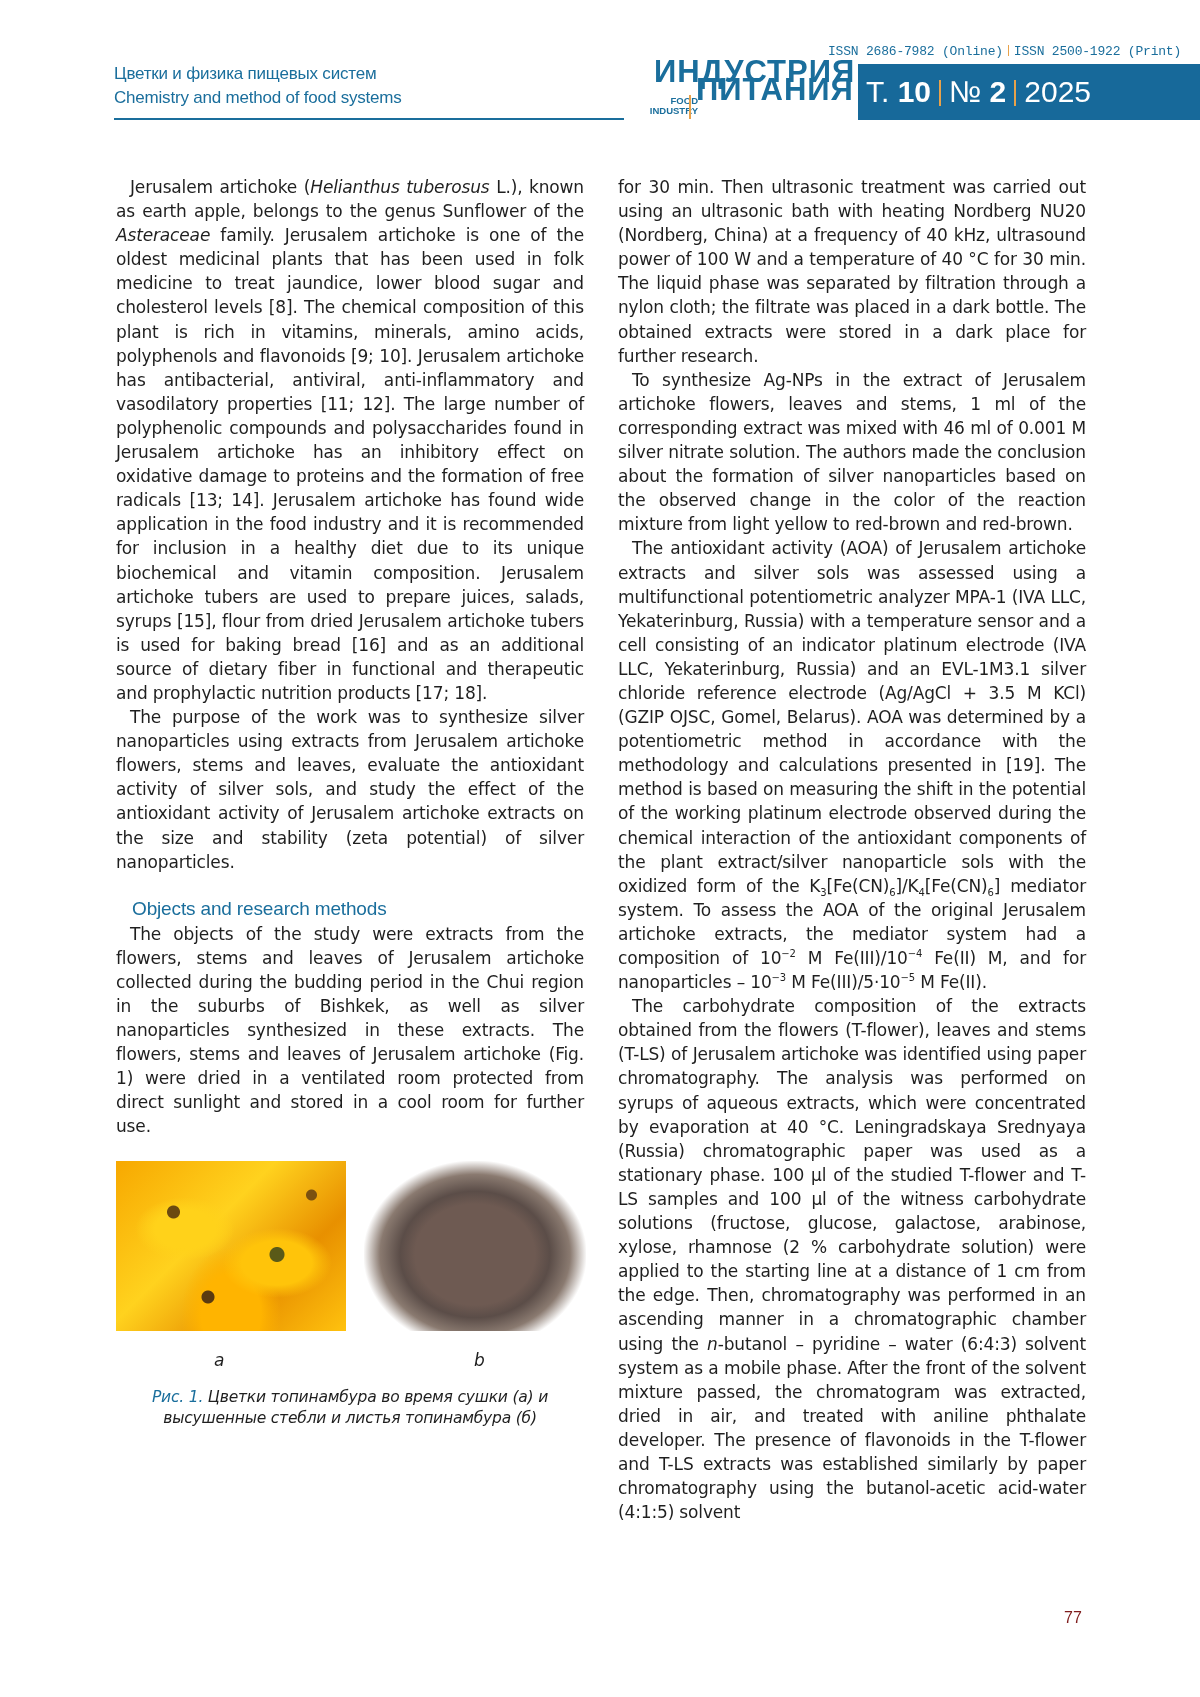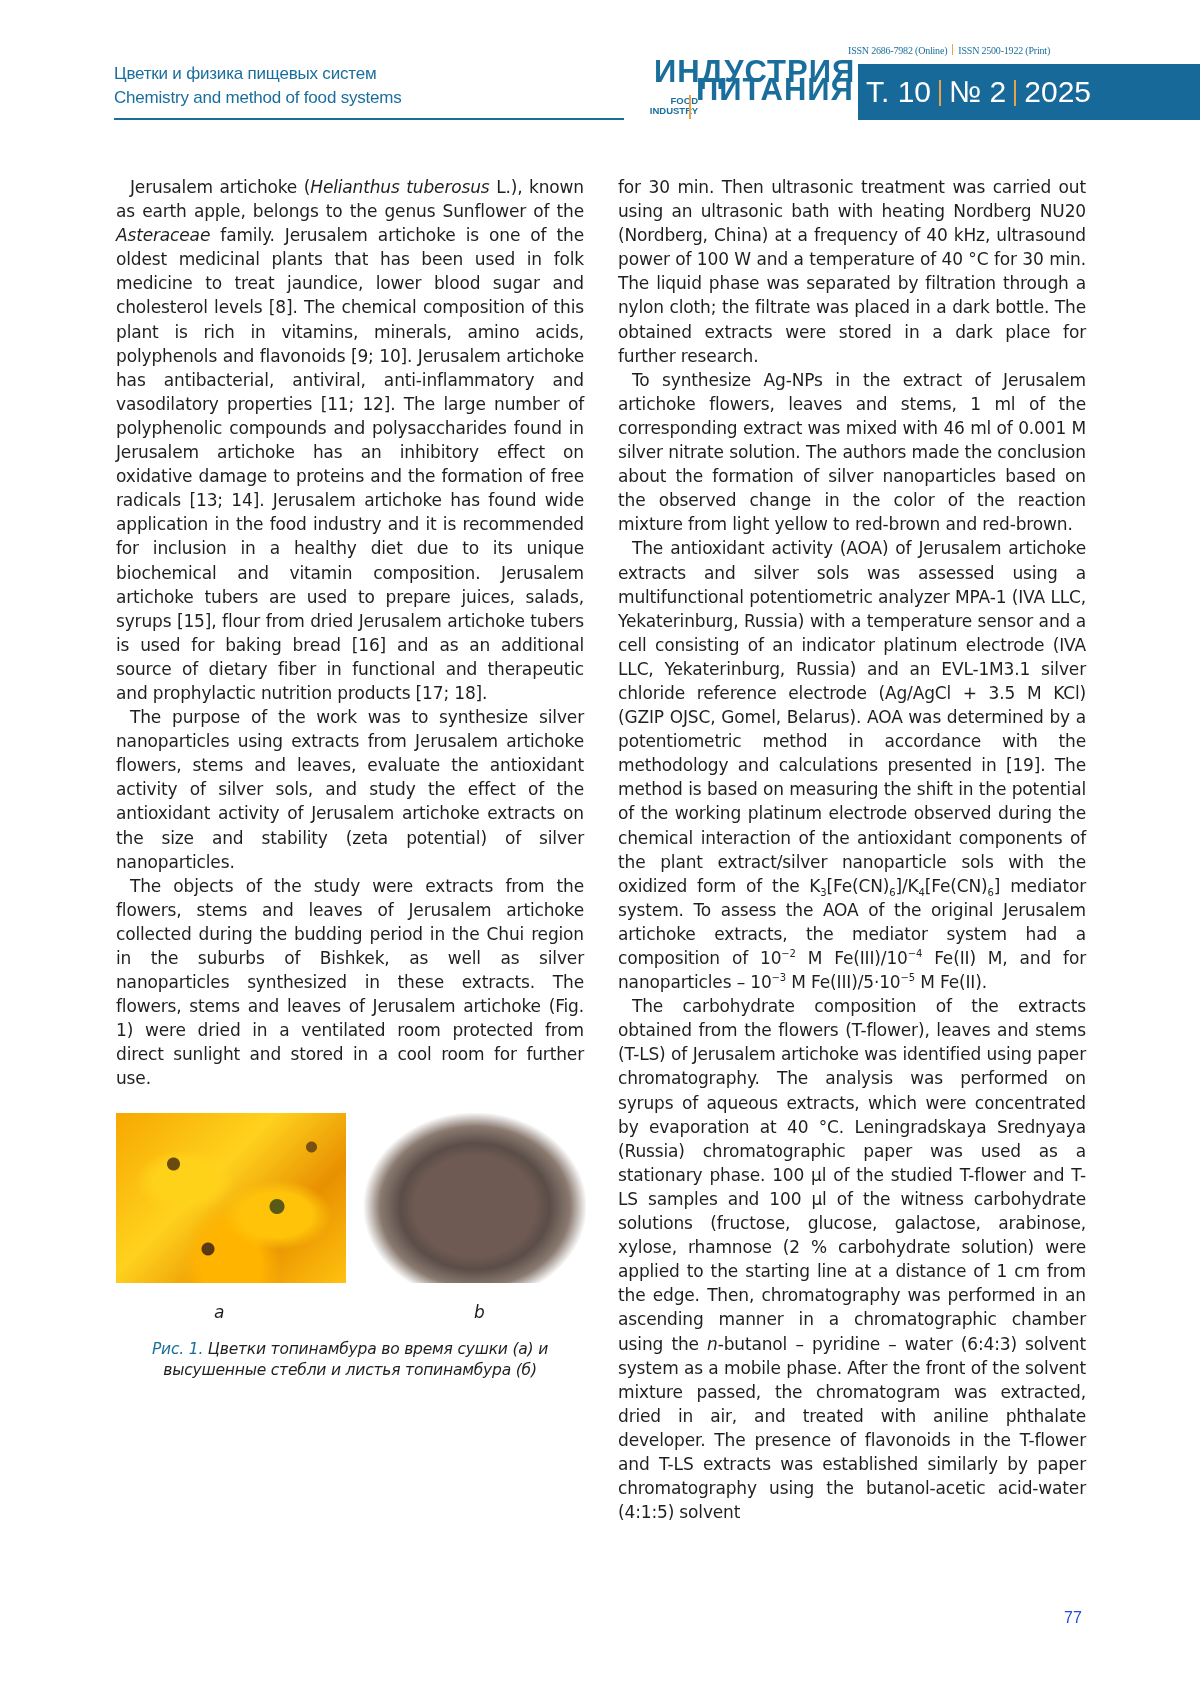--- a/index.html
+++ b/index.html
@@ -1,26 +1,26 @@
 <!DOCTYPE html>
 <html><head>
 <meta charset="utf-8">
 <style>
   html, body { margin:0; padding:0; background:#ffffff; }
   body { width:1200px; height:1697px; position:relative; overflow:hidden; font-family:"DejaVu Sans", sans-serif; color:#1f1f1f; }
   .hdr-left { position:absolute; left:114px; top:62px; color:#1a6e9c; font-family:"Liberation Sans", sans-serif; font-size:17px; line-height:24px; letter-spacing:-0.2px; }
   .hdr-rule { position:absolute; left:114px; top:118px; width:510px; height:2px; background:#1a6e9c; }
-  .issn { position:absolute; left:848px; top:44px; font-family:Liberation Serif, serif; font-size:10px; color:#1a6e9c; letter-spacing:-0.2px; }
+  .issn { position:absolute; left:828px; top:44px; font-family:Liberation Mono, monospace; font-size:13px; color:#1a6e9c; letter-spacing:-0.2px; }
   .issn .sep { display:inline-block; width:1px; height:11px; background:#e8a24a; margin:0 5px; vertical-align:-1px; }
   .logo-top { position:absolute; left:654px; top:56px; font-family:"Liberation Sans", sans-serif; font-weight:bold; font-size:31px; color:#1a6e9c; letter-spacing:1px; line-height:32px; }
   .logo-bot { position:absolute; left:696px; top:74px; font-family:"Liberation Sans", sans-serif; font-weight:bold; font-size:31px; color:#1a6e9c; letter-spacing:1px; line-height:32px; }
   .logo-food { position:absolute; left:644px; top:96px; width:54px; text-align:right; font-family:"Liberation Sans", sans-serif; font-weight:bold; font-size:9.5px; line-height:10px; color:#1a6e9c; }
   .logo-bar { position:absolute; left:689px; top:95px; width:2px; height:24px; background:#e8a24a; }
   .volbox { position:absolute; left:858px; top:64px; width:342px; height:56px; background:#17699a; color:#ffffff; font-family:"Liberation Sans", sans-serif; font-size:30px; line-height:56px; padding-left:8px; box-sizing:border-box; }
-  .volbox b { font-weight:normal; }
+  .volbox b { font-weight:bold; }
   .volbox .vsep { display:inline-block; width:2px; height:26px; background:#e8a24a; margin:0 8px; vertical-align:-4px; }
   .col { position:absolute; top:175px; width:468px; font-size:17px; line-height:24.1px; text-align:justify; letter-spacing:-0.15px; }
   .col.left { left:116px; }
   .col.right { left:618px; }
   .col p { margin:0; text-indent:14px; }
   .col p.noind { text-indent:0; }
   .section-h { color:#1a6e9c; font-family:"Liberation Sans", sans-serif; font-size:19px; margin:22px 0 0 16px; line-height:26px; text-indent:0 !important; }
   .fig { position:relative; height:170px; margin-top:22px; }
   .fig-a { position:absolute; left:0; top:0; width:230px; height:170px; background:
       radial-gradient(circle at 25% 30%, #6b4a10 0 6px, transparent 7px),
@@ -31,21 +31,21 @@
       radial-gradient(ellipse at 70% 60%, #ffc40a 0 35px, transparent 55px),
       radial-gradient(ellipse at 50% 90%, #ffb400 0 30px, transparent 50px),
       linear-gradient(135deg, #f7a800, #ffd21e 40%, #e89000 70%, #ffc20e); }
   .fig-b { position:absolute; left:248px; top:0; width:222px; height:170px; background:
       radial-gradient(ellipse at 50% 55%, #6e5a52 0 60px, #5b4d48 75px, #8a7a70 95px, transparent 112px); }
   .fig-lbl { position:absolute; top:187px; font-style:italic; font-size:17px; }
   .caption { margin-top:56px; text-align:center; font-style:italic; font-size:15.5px; line-height:21px; letter-spacing:-0.2px; padding:0 8px; }
   .caption .cap-tag { color:#1a6e9c; }
   .caption p { text-indent:0; margin:0; }
   .after-fig { margin-top:16px; }
-  .pagenum { position:absolute; left:1064px; top:1609px; font-size:16px; color:#1d4ed8; font-family:"Liberation Sans", sans-serif; }
+  .pagenum { position:absolute; left:1064px; top:1609px; font-size:16px; color:#7f1d1d; font-family:"Liberation Sans", sans-serif; }
   sub, sup { font-size:10px; line-height:0; }
 </style>
 </head>
 <body>
 
 <div class="hdr-left">
   <div>Цветки и физика пищевых систем</div>
   <div>Chemistry and method of food systems</div>
 </div>
 <div class="hdr-rule"></div>
@@ -62,20 +62,21 @@
 <div class="logo-bar"></div>
 <div class="logo-bot">ПИТАНИЯ</div>
 
 <div class="volbox">
   <span>Т.</span>&nbsp;<b>10</b><span class="vsep"></span><span>№</span>&nbsp;<b>2</b><span class="vsep"></span><span>2025</span>
 </div>
 
 <div class="col left">
   <p><span>Jerusalem artichoke (</span><i>Helianthus tuberosus</i><span> L.), known as earth apple, belongs to the genus Sunflower of the </span><i>Asteraceae</i><span> family. Jerusalem artichoke is one of the oldest medicinal plants that has been used in folk medicine to treat jaundice, lower blood sugar and cholesterol levels [8]. The chemical composition of this plant is rich in vitamins, minerals, amino acids, polyphenols and flavonoids [9; 10]. Jerusalem artichoke has antibacterial, antiviral, anti-inflammatory and vasodilatory properties [11; 12]. The large number of polyphenolic compounds and polysaccharides found in Jerusalem artichoke has an inhibitory effect on oxidative damage to proteins and the formation of free radicals [13; 14]. Jerusalem artichoke has found wide application in the food industry and it is recommended for inclusion in a healthy diet due to its unique biochemical and vitamin composition. Jerusalem artichoke tubers are used to prepare juices, salads, syrups [15], flour from dried Jerusalem artichoke tubers is used for baking bread [16] and as an additional source of dietary fiber in functional and therapeutic and prophylactic nutrition products [17; 18].</span></p>
   <p>The purpose of the work was to synthesize silver nanoparticles using extracts from Jerusalem artichoke flowers, stems and leaves, evaluate the antioxidant activity of silver sols, and study the effect of the antioxidant activity of Jerusalem artichoke extracts on the size and stability (zeta potential) of silver nanoparticles.</p>
+  <div class="section-h">Objects and research methods</div>
   <p>The objects of the study were extracts from the flowers, stems and leaves of Jerusalem artichoke collected during the budding period in the Chui region in the suburbs of Bishkek, as well as silver nanoparticles synthesized in these extracts. The flowers, stems and leaves of Jerusalem artichoke (Fig. 1) were dried in a ventilated room protected from direct sunlight and stored in a cool room for further use.</p>
 
   <div class="fig">
     <div class="fig-a"></div>
     <div class="fig-b"></div>
     <div class="fig-lbl" style="left:98px;">a</div>
     <div class="fig-lbl" style="left:358px;">b</div>
   </div>
   <div class="caption">
     <p><span class="cap-tag">Рис. 1.</span><span> Цветки топинамбура во время сушки (а) и высушенные стебли и листья топинамбура (б)</span></p>

